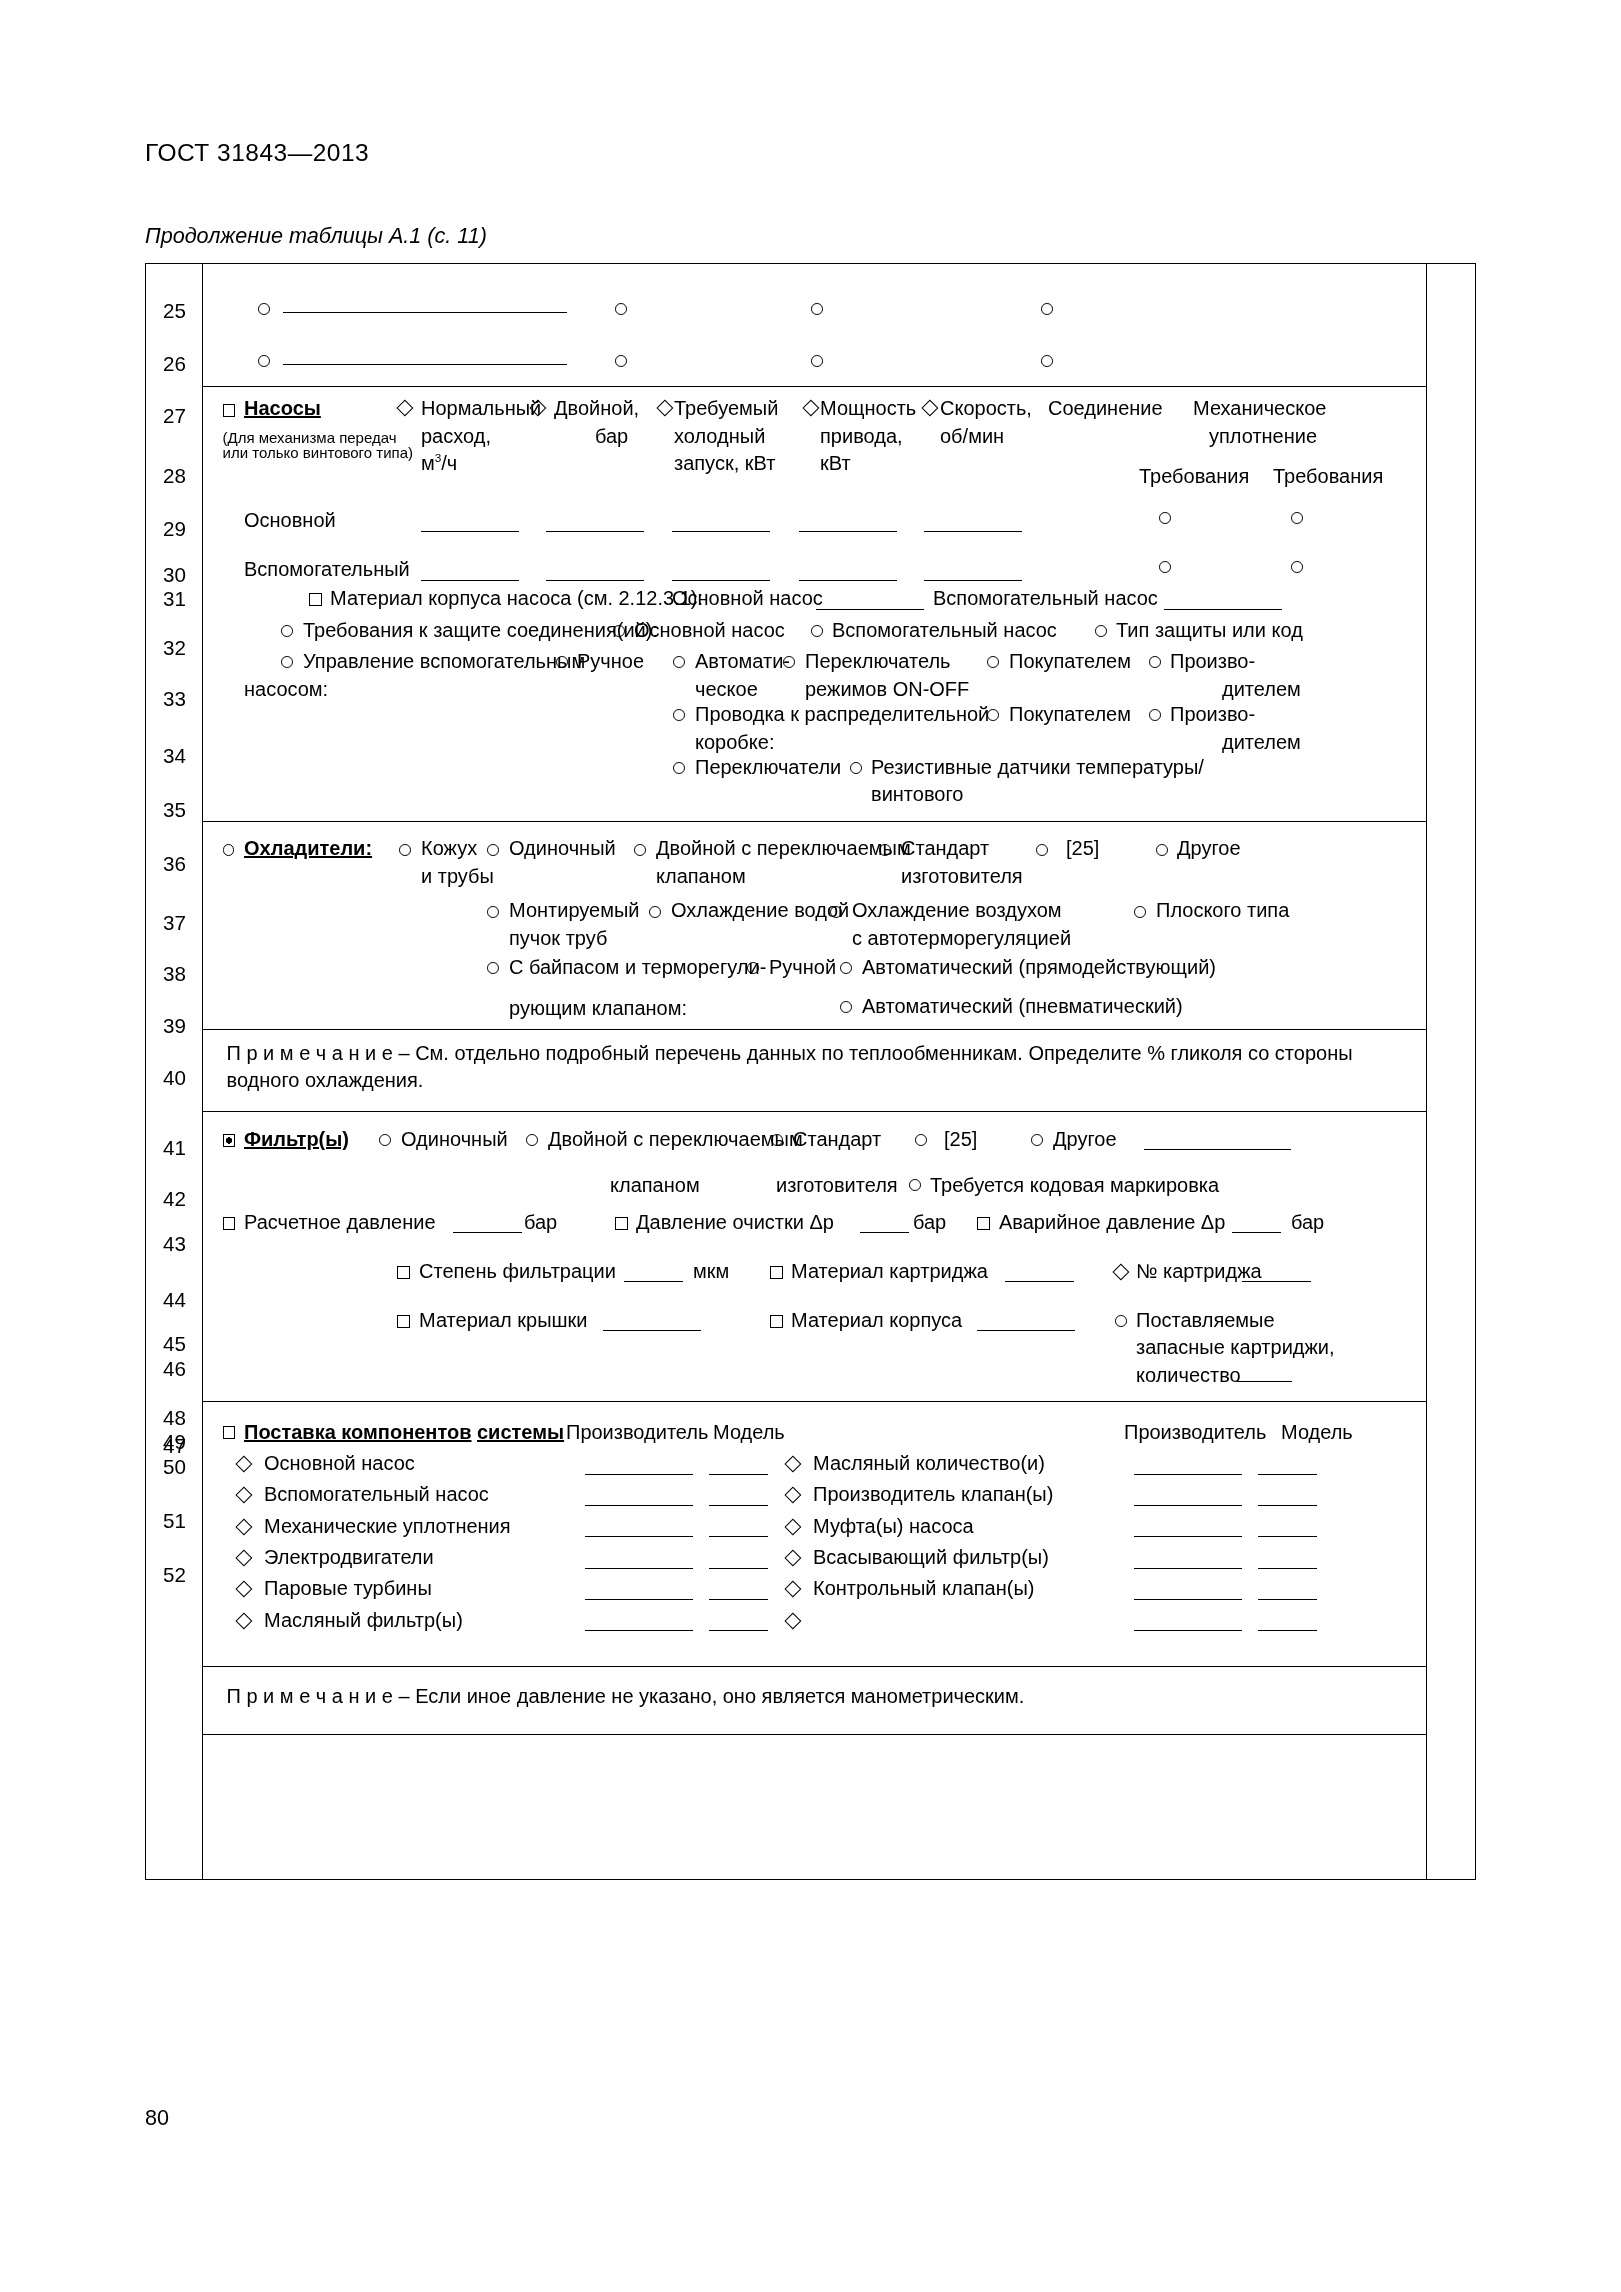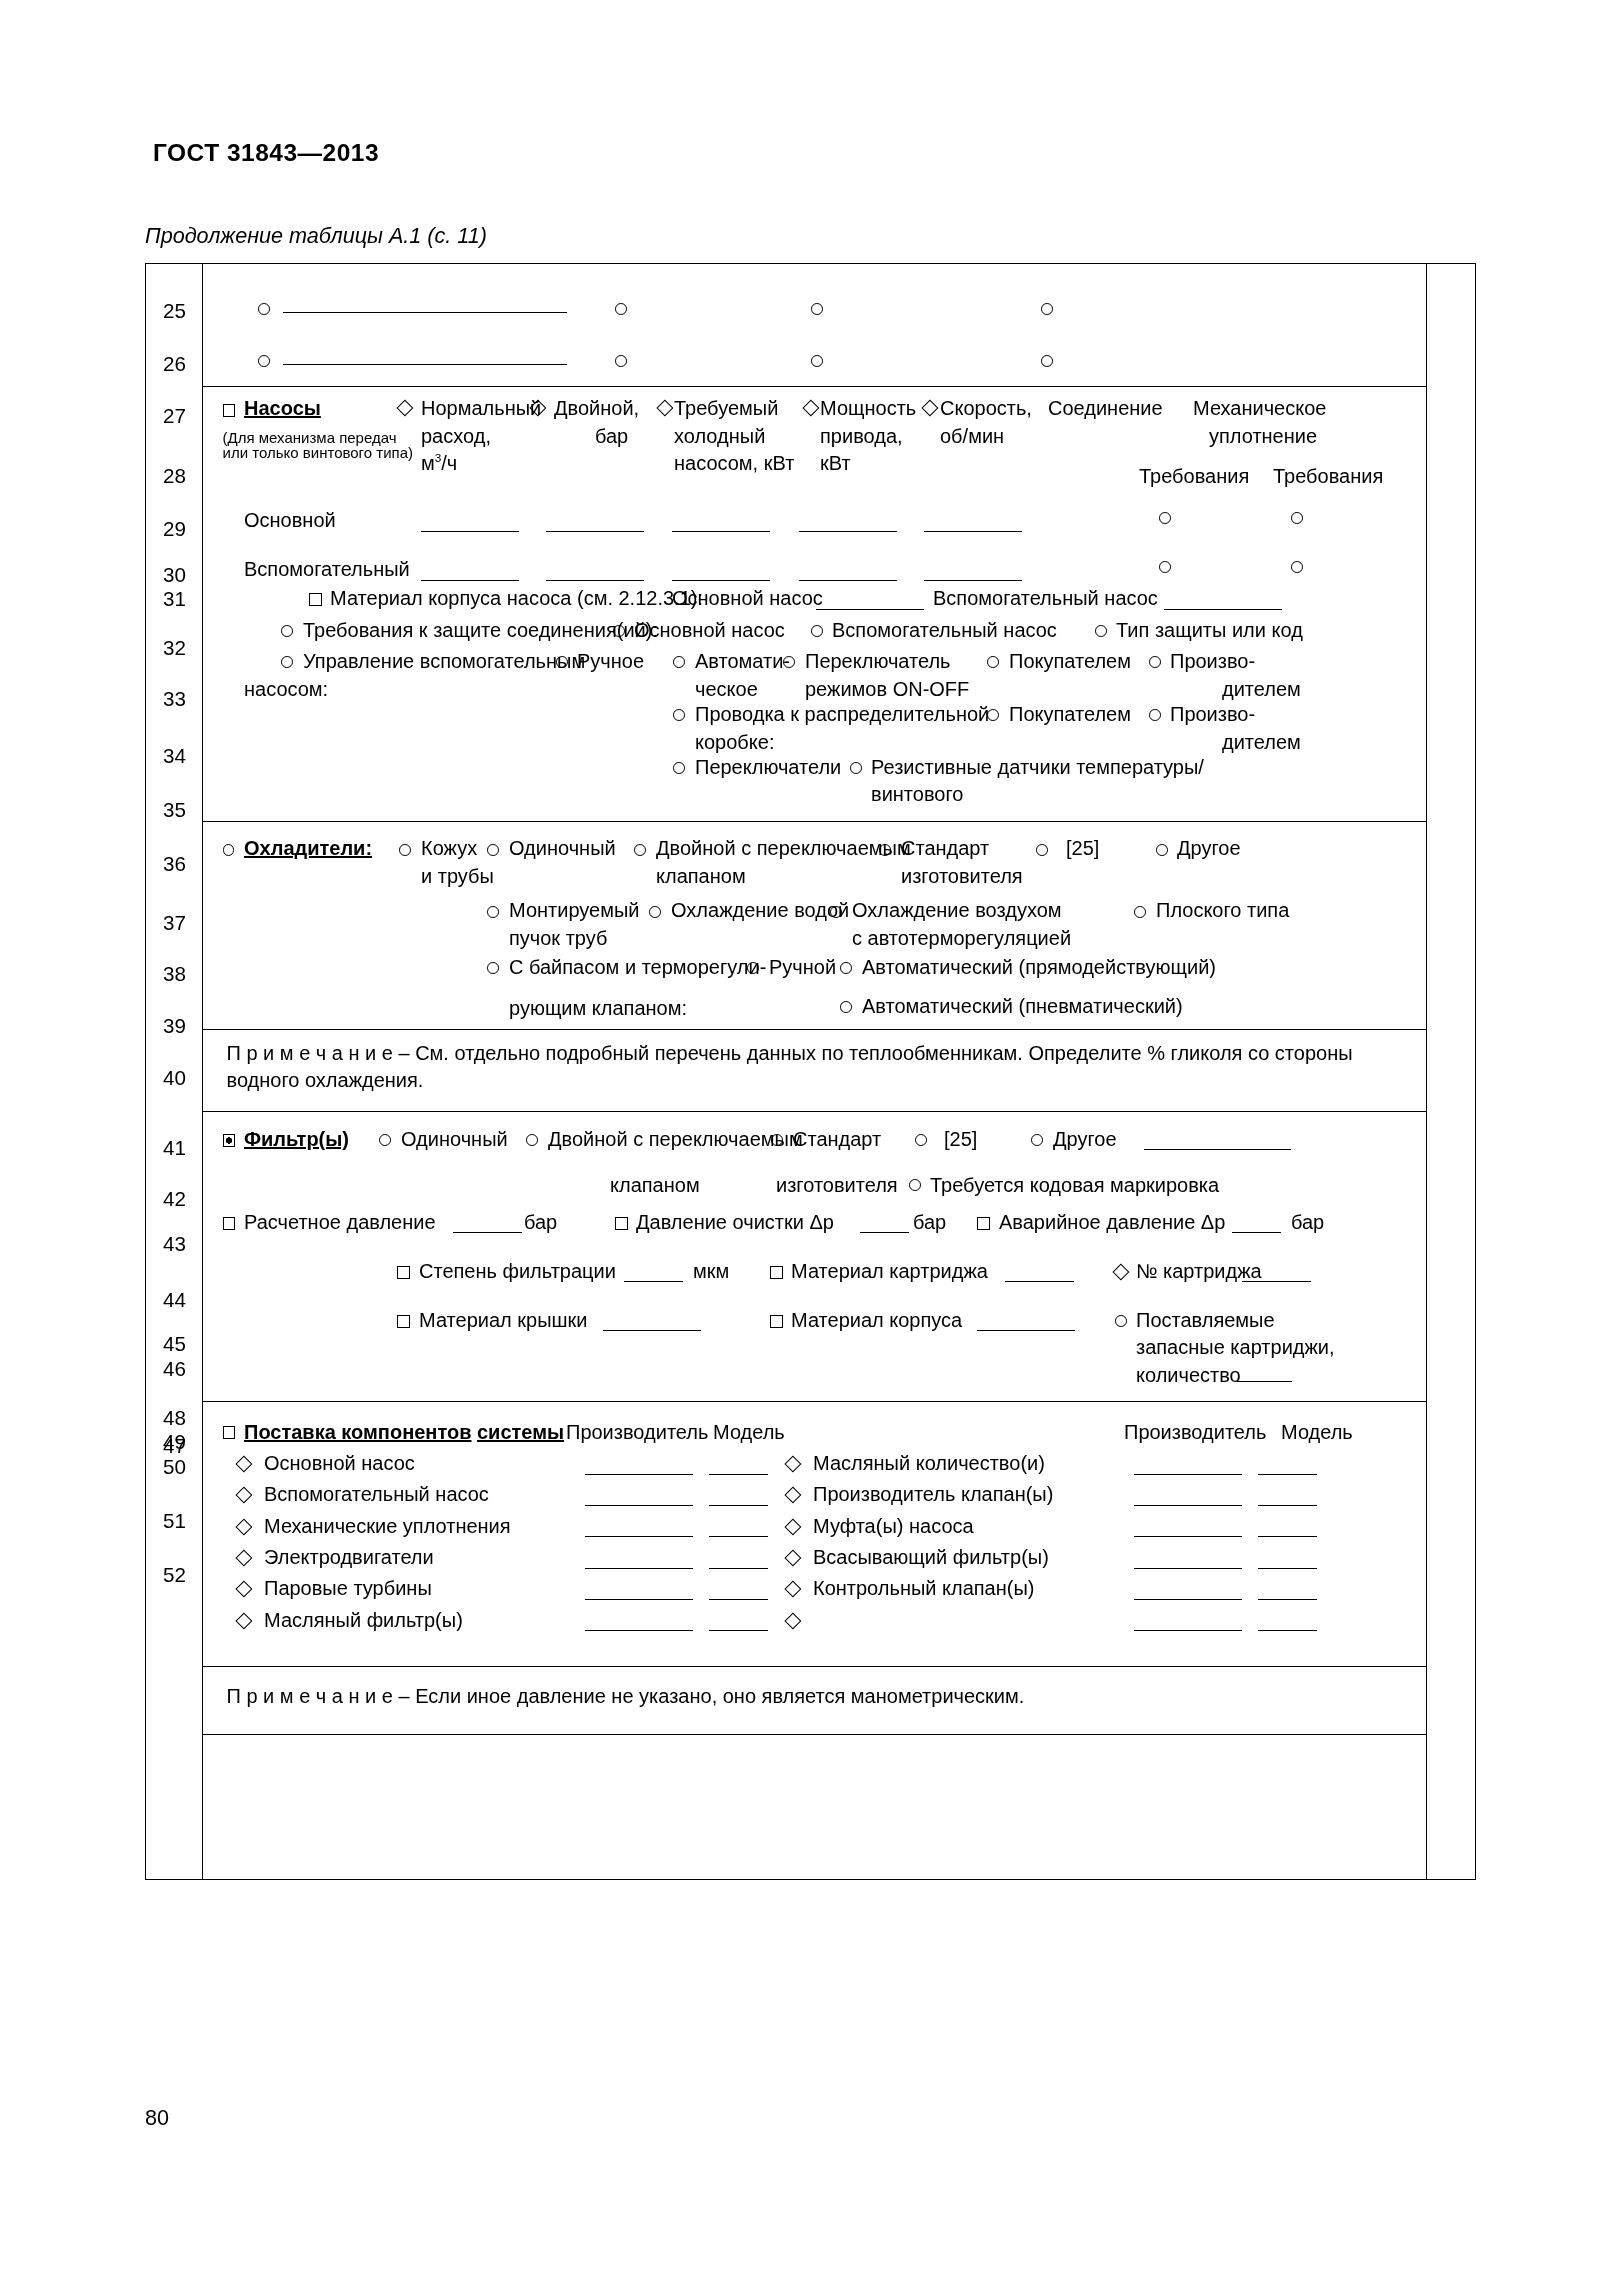--- a/index.html
+++ b/index.html
@@ -19,23 +19,22 @@
     position: relative;
     width: 1621px;
     height: 2293px;
     box-sizing: border-box;
   }
   .hdr {
     position: absolute;
     left: 145px;
     top: 139px;
     font-size: 24.5px;
-    font-weight: bold;
+    font-weight: normal;
     letter-spacing: 0.5px;
-    margin-left: 8px;
   }
   .subhdr {
     position: absolute;
     left: 145px;
     top: 223px;
     font-size: 21.6px;
     font-style: italic;
   }
   .pageno {
     position: absolute;
@@ -220,21 +219,21 @@
       <div class="txt" style="left:218px; top:161px">расход,</div>
       <div class="txt" style="left:218px; top:188px">м<sup>3</sup>/ч</div>
 
       <div class="di" style="left:329px; top:138px"></div>
       <div class="txt" style="left:351px; top:133px">Двойной,</div>
       <div class="txt" style="left:392px; top:161px">бар</div>
 
       <div class="di" style="left:456px; top:138px"></div>
       <div class="txt" style="left:471px; top:133px">Требуемый</div>
       <div class="txt" style="left:471px; top:161px">холодный</div>
-      <div class="txt" style="left:471px; top:188px">насосом, кВт</div>
+      <div class="txt" style="left:471px; top:188px">запуск, кВт</div>
 
       <div class="di" style="left:602px; top:138px"></div>
       <div class="txt" style="left:617px; top:133px">Мощность</div>
       <div class="txt" style="left:617px; top:161px">привода,</div>
       <div class="txt" style="left:617px; top:188px">кВт</div>
 
       <div class="di" style="left:721px; top:138px"></div>
       <div class="txt" style="left:737px; top:133px">Скорость,</div>
       <div class="txt" style="left:737px; top:161px">об/мин</div>
 

